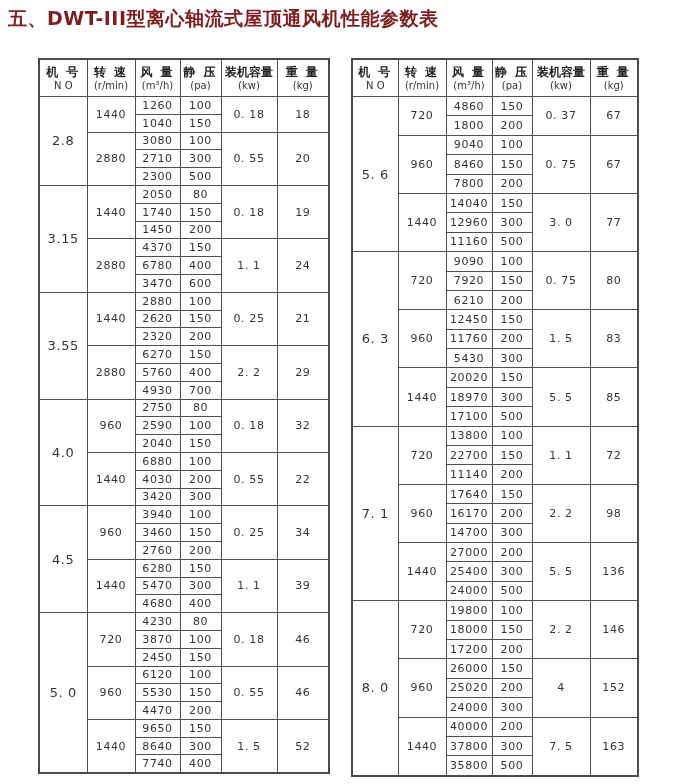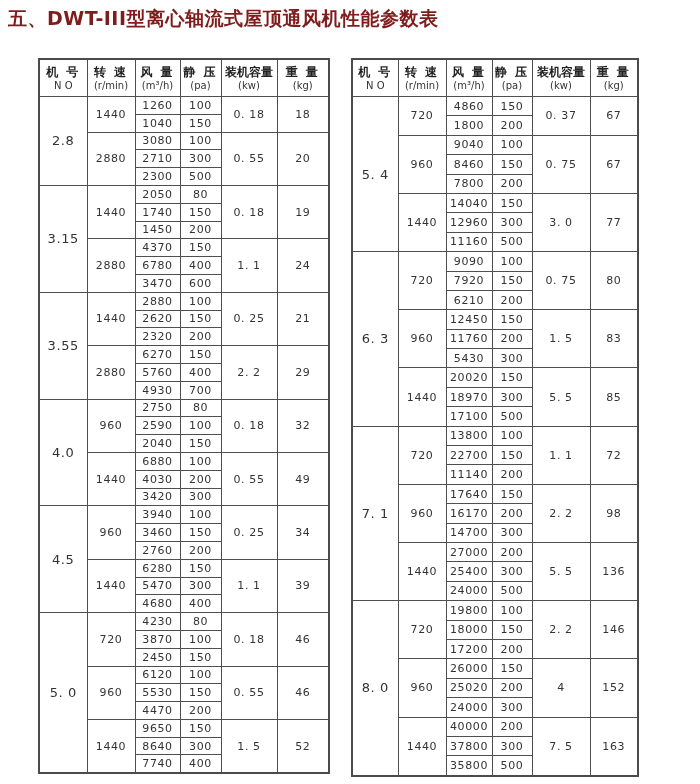--- a/index.html
+++ b/index.html
@@ -181,21 +181,21 @@
         </tr>
         <tr>
           <td class="c-flow">2040</td>
           <td class="c-press">150</td>
         </tr>
         <tr>
           <td rowspan="3" class="c-speed">1440</td>
           <td class="c-flow">6880</td>
           <td class="c-press">100</td>
           <td rowspan="3" class="c-cap">0. 55</td>
-          <td rowspan="3" class="c-wt">49</td>
+          <td rowspan="3" class="c-wt">22</td>
         </tr>
         <tr>
           <td class="c-flow">4030</td>
           <td class="c-press">200</td>
         </tr>
         <tr>
           <td class="c-flow">3420</td>
           <td class="c-press">300</td>
         </tr>
         <tr>
@@ -310,21 +310,21 @@
           <div class="h-unit">(kw)</div>
         </th>
         <th>
           <div class="h-label">重 量</div>
           <div class="h-unit">(kg)</div>
         </th>
       </tr>
     </thead>
     <tbody id="tbody-right">
         <tr>
-          <td rowspan="8" class="c-no">5. 4</td>
+          <td rowspan="8" class="c-no">5. 6</td>
           <td rowspan="2" class="c-speed">720</td>
           <td class="c-flow">4860</td>
           <td class="c-press">150</td>
           <td rowspan="2" class="c-cap">0. 37</td>
           <td rowspan="2" class="c-wt">67</td>
         </tr>
         <tr>
           <td class="c-flow">1800</td>
           <td class="c-press">200</td>
         </tr>

